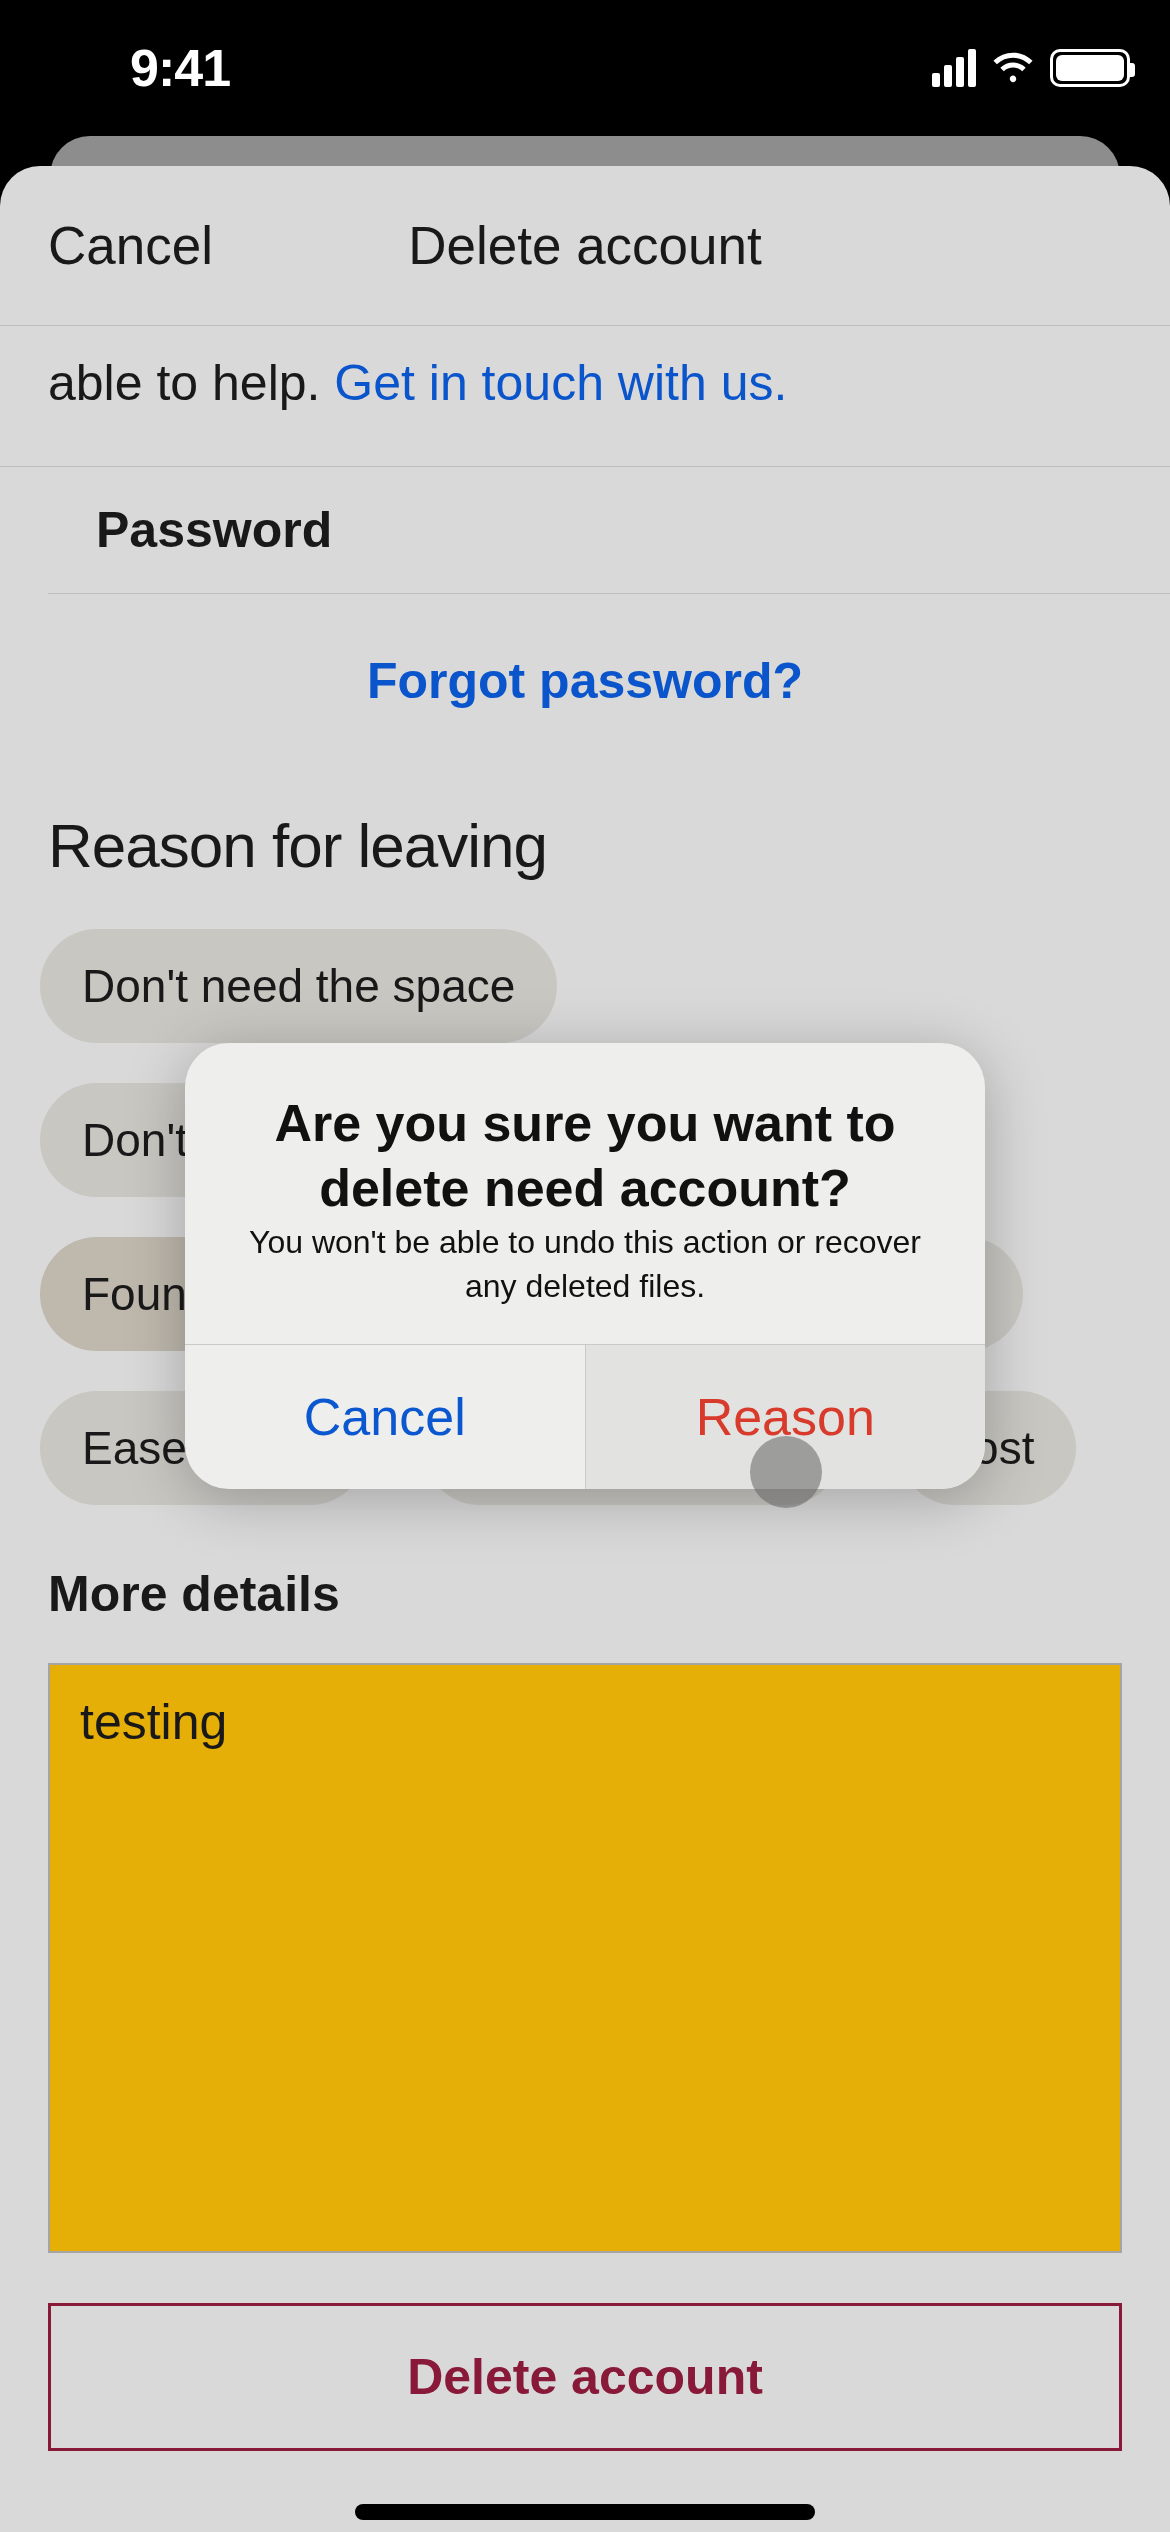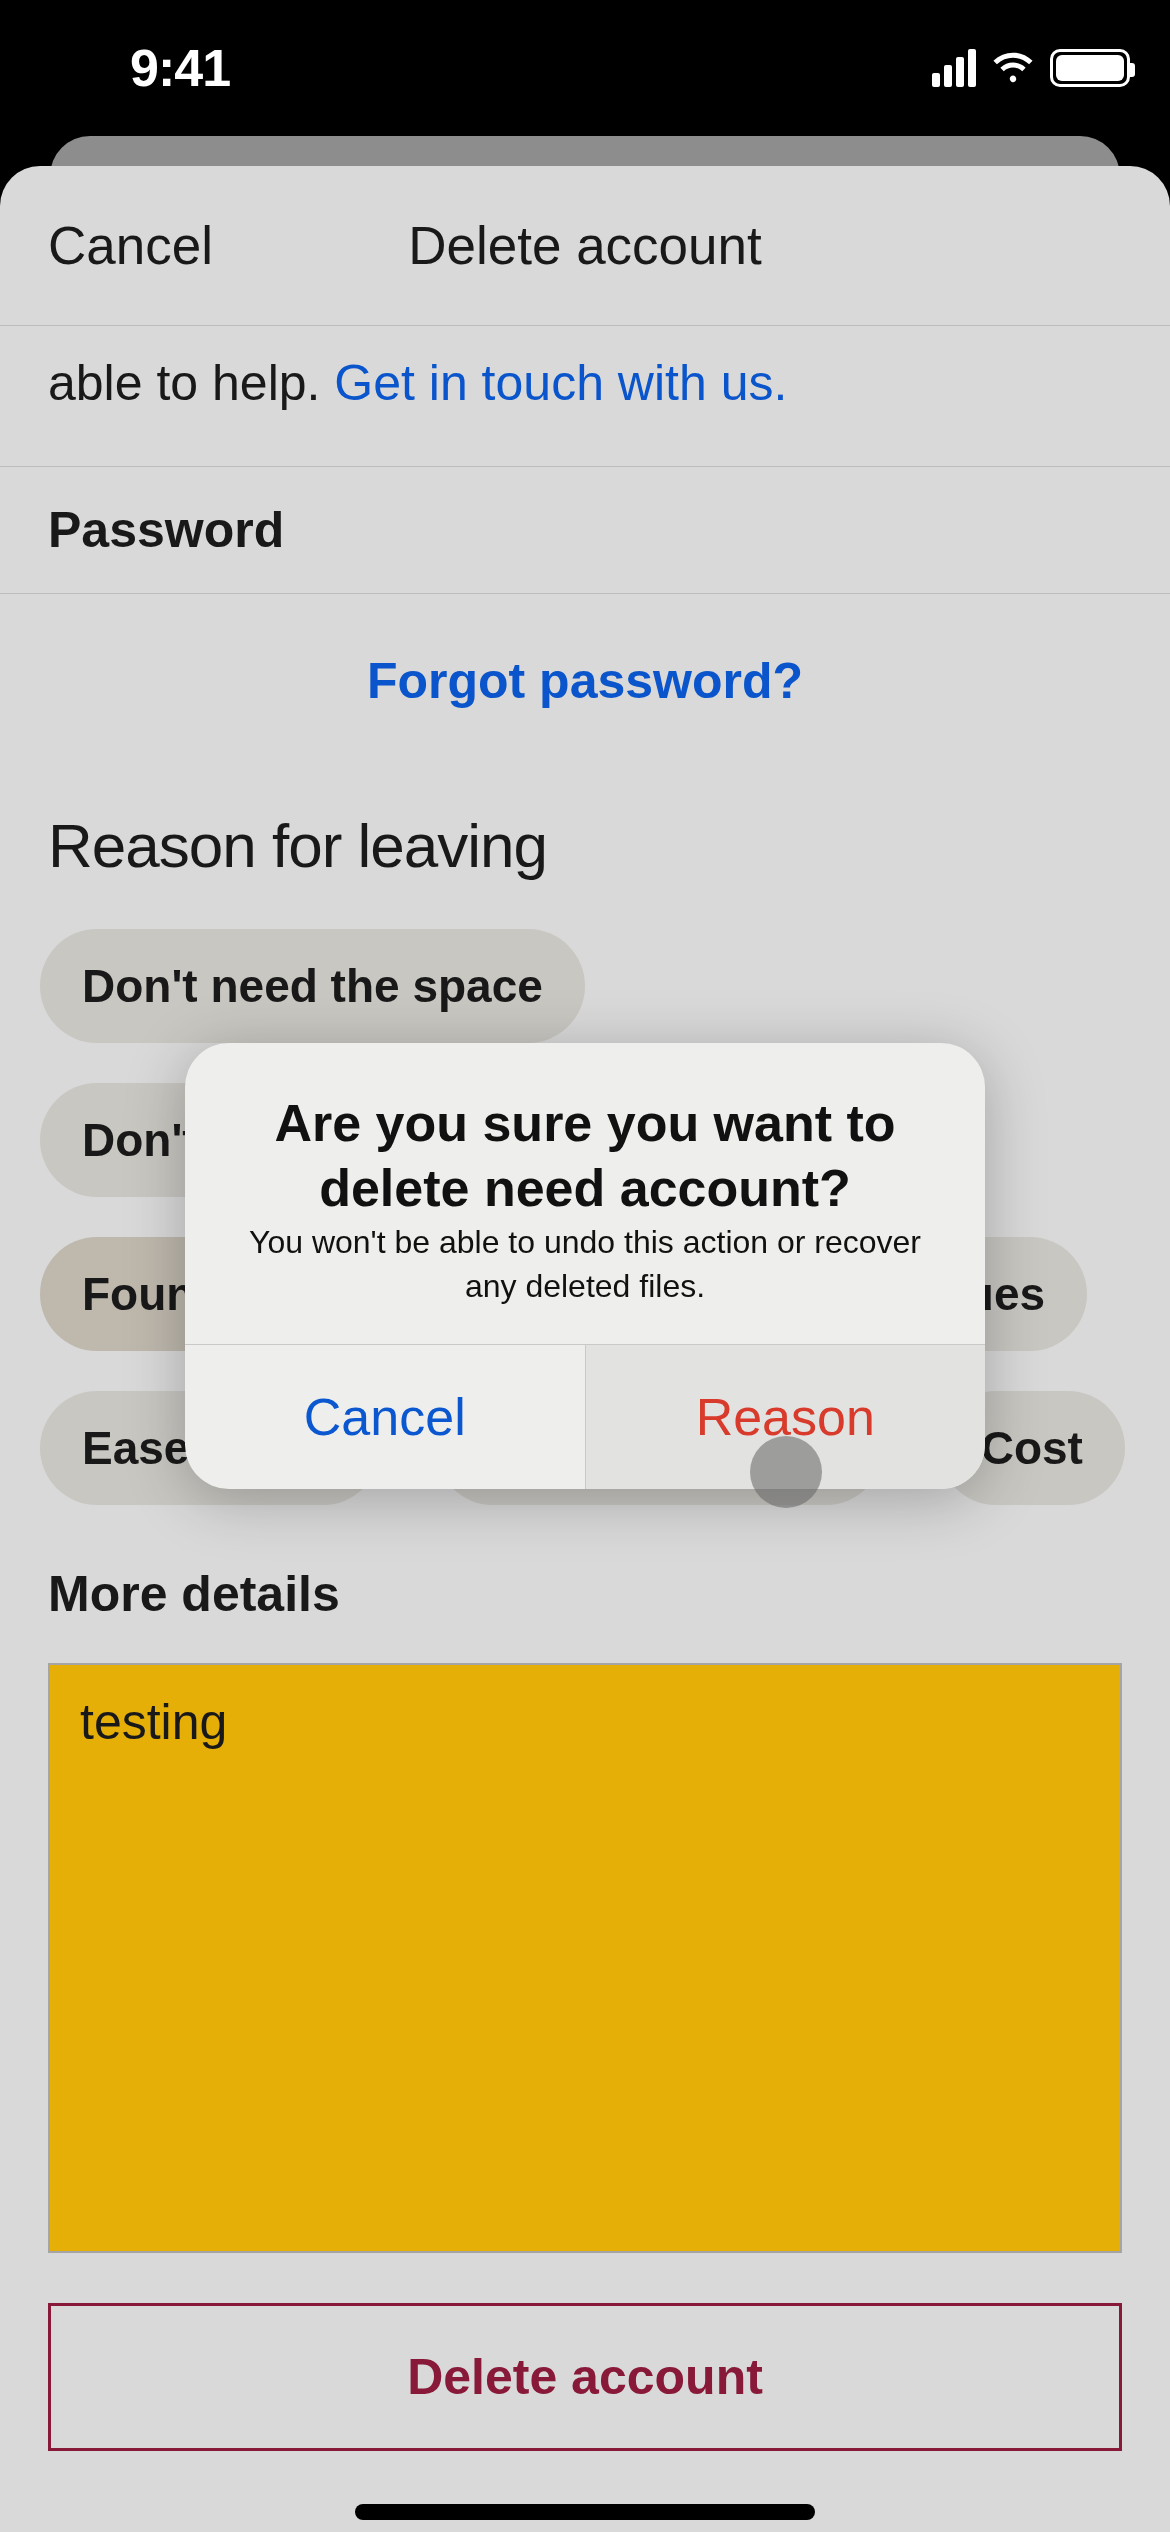--- a/index.html
+++ b/index.html
@@ -30,31 +30,31 @@
 
   
   .navhead { height:160px; display:flex; align-items:center; position:relative; border-bottom:1px solid #c2c2c2; }
   .navhead .cancel { position:absolute; left:48px; font-size:53px; color:#1a1a1a; }
   .navhead .title { width:100%; text-align:center; font-size:53px; color:#1a1a1a; font-weight:400; }
 
   
   .helpline { padding: 24px 48px 48px; font-size:50px; color:#1a1a1a; line-height:1.35; border-bottom:1px solid #c2c2c2; }
   .helpline a { color:#0b57d0; text-decoration:none; }
 
-  .fieldrow { padding: 34px 48px; border-bottom:1px solid #c2c2c2; }
+  .fieldrow { padding: 34px 48px; border-bottom:1px solid #c2c2c2;margin-left:48px; }
   .fieldrow .label { font-size:50px; font-weight:700; color:#1a1a1a; }
 
   .forgot { text-align:center; padding: 58px 0 10px; }
   .forgot a { color:#0b57d0; font-size:50px; font-weight:700; text-decoration:none; }
 
   .section { padding: 90px 48px 0; }
   .section h2 { font-size:62px; font-weight:400; color:#1a1a1a; letter-spacing:-1px; }
 
   .chips { padding: 48px 40px 0; display:flex; flex-wrap:wrap; gap:40px 56px; }
-  .chip { background:#cecbc6; color:#1a1a1a; font-size:46px; font-weight:700; padding:30px 42px; border-radius:60px; white-space:nowrap;text-align:center; }
+  .chip { background:#cecbc6; color:#1a1a1a; font-size:46px; font-weight:400; padding:30px 42px; border-radius:60px; white-space:nowrap;text-align:center; }
   .chip.selected { background:#c2bcb1; }
 
   .moredetails { padding: 60px 48px 0; }
   .moredetails .label { font-size:50px; font-weight:700; color:#1a1a1a; }
   .textarea { margin-top:40px; border:2px solid #a9a9a9; background:#eab308; min-height:590px; padding:28px 30px; font-size:50px; color:#1a1a1a; font-family:inherit; resize:none; width:100%; display:block; }
 
   .deletebtn-wrap { padding: 50px 48px 0; }
   .deletebtn { width:100%; border:3px solid #8b1a3a; color:#8b1a3a; background:transparent; font-size:50px; font-weight:700; padding:42px 0; text-align:center; }
 
   .homeind { position:absolute; bottom:12px; left:50%; transform:translateX(-50%); width:460px; height:16px; background:#000; border-radius:20px; }

